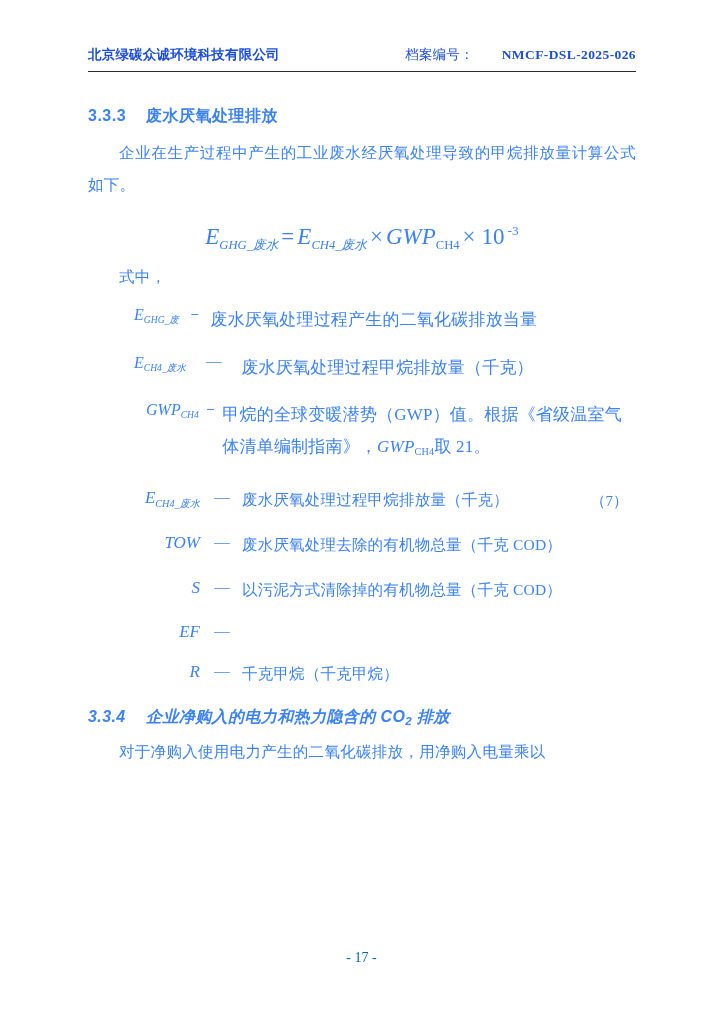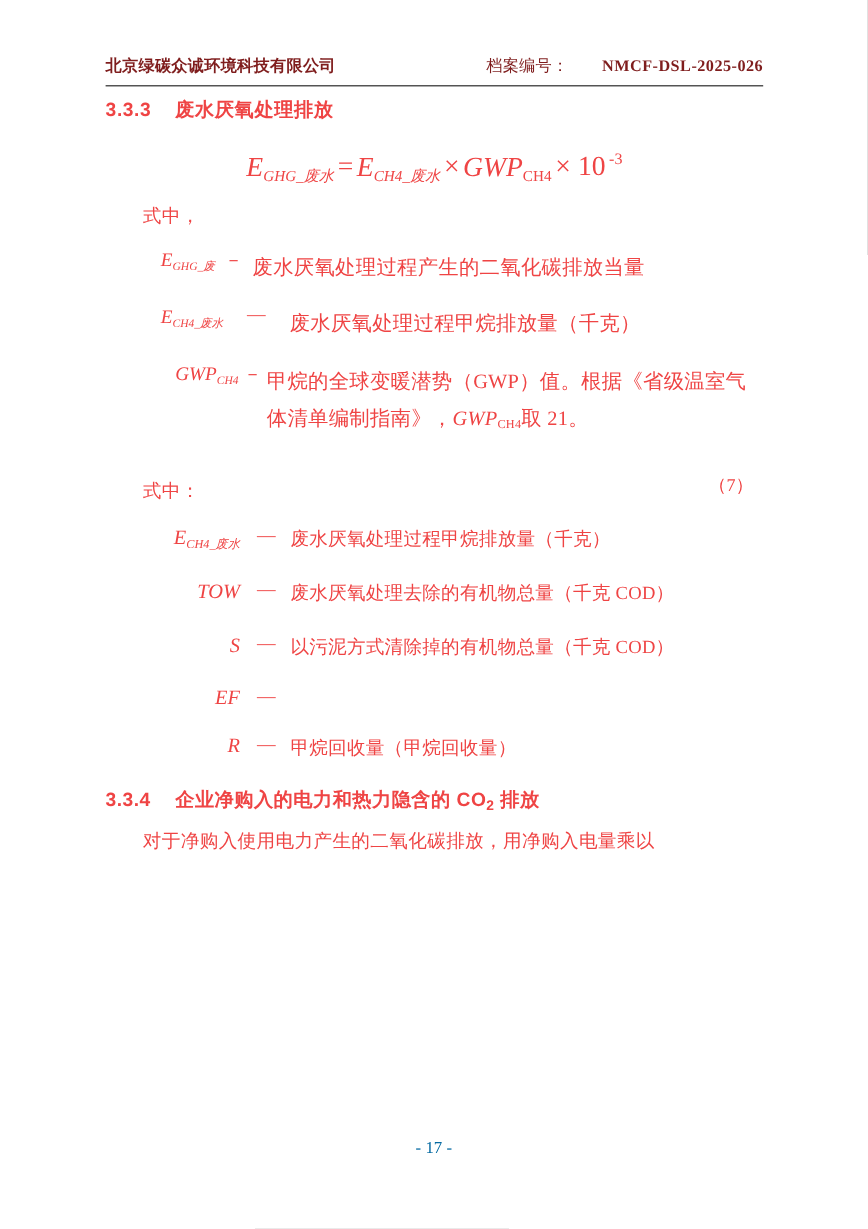--- a/index.html
+++ b/index.html
@@ -22,21 +22,21 @@
   
   .header {
     position: absolute;
     left: 88px;
     top: 46px;
     width: 548px;
     display: flex;
     justify-content: space-between;
     align-items: baseline;
     font-size: 13.5px;
-    color: #7f1d1d;
+    color: #1d4ed8;
     letter-spacing: 0.2px;
   }
   .header-left {
     font-family: "Liberation Serif", serif;
     font-weight: 600;
   }
   .header-right {
     display: flex;
     align-items: baseline;
     gap: 28px;
@@ -51,23 +51,23 @@
     left: 88px;
     top: 71px;
     width: 548px;
     height: 1px;
     background: #2b2b2b;
   }
   
   .content {
     position: absolute;
     left: 88px;
-    top: 76px;
+    top: 100px;
     width: 548px;
-    color: #ef4444;
+    color: #3b82f6;
   }
   .h3 {
     font-size: 16px;
     font-weight: bold;
     margin: 6px 0 10px 0;
     letter-spacing: 0.5px;
     font-family: "Liberation Sans", sans-serif;
   }
   .h3 .num {
     display: inline-block;
@@ -194,20 +194,21 @@
     font-size: 15.5px;
     letter-spacing: 0.2px;
     line-height: 1.6;
   }
   .h3b {
     font-size: 16px;
     font-weight: bold;
     margin: 4px 0 8px 0;
     font-family: "Liberation Sans", sans-serif;
     letter-spacing: 0.4px;
+    font-style: italic;
   }
   .h3b .num { display: inline-block; min-width: 58px; }
   .h3b sub { font-size: 0.72em; vertical-align: -0.25em; }
   
   .footer {
     position: absolute;
     left: 0;
     top: 950px;
     width: 100%;
     text-align: center;
@@ -229,20 +230,21 @@
     </div>
   </div>
   <div class="header-rule"></div>
 
   <div class="content">
 
     <div class="h3">
       <span class="num">3.3.3</span><span>废水厌氧处理排放</span>
     </div>
 
+    <p class="para">企业在生产过程中产生的工业废水经厌氧处理导致的甲烷排放量计算公式如下。</p>
 
     <div class="formula-main">
       <span>E</span><sub>GHG_废水</sub><span class="op">=</span><span>E</span><sub><span class="up">CH</span><span class="up">4</span><span>_废水</span></sub><span class="op">×</span><span>GWP</span><sub class="up"><span>CH</span><span>4</span></sub><span class="op">×</span><span class="op">10</span><sup>-3</sup>
     </div>
 
     <div class="shizhong">式中，</div>
 
     <div class="var-block" style="padding-left:46px">
       <div class="var-sym">
         <span>E</span><sub>GHG_废</sub>
@@ -264,21 +266,20 @@
         <span>GWP</span><sub><span class="chem">CH</span><span class="chem">4</span></sub>
       </div>
       <div class="var-dash" style="padding:0 4px">－</div>
       <div class="var-text"><span>甲烷的全球变暖潜势（GWP）值。根据《省级温室气体清单编制指南》，</span><span class="it"><span>GWP</span><sub>CH4</sub></span><span>取 21。</span></div>
     </div>
 
     <div class="formula-num-row">
       <span class="eq-number">（7）</span>
     </div>
 
-    <div class="shizhong" style="margin-top:34px">式中：</div>
 
     <div class="vlist">
 
       <div class="vrow">
         <div class="sym">
           <span>E</span><sub><span class="chem">CH</span><span class="chem">4</span><span>_废水</span></sub>
         </div>
         <div class="dash">—</div>
         <div class="txt">废水厌氧处理过程甲烷排放量（千克）</div>
       </div>
@@ -296,21 +297,21 @@
       </div>
 
       <div class="vrow">
         <div class="sym">EF</div>
         <div class="dash">—</div>
       </div>
 
       <div class="vrow">
         <div class="sym">R</div>
         <div class="dash">—</div>
-        <div class="txt">甲烷回收量（甲烷回收量）</div>
+        <div class="txt">千克甲烷（千克甲烷）</div>
       </div>
 
     </div>
 
     <div class="h3b">
       <span class="num">3.3.4</span><span>企业净购入的电力和热力隐含的 CO</span><sub>2</sub><span> 排放</span>
     </div>
 
     <p class="para">对于净购入使用电力产生的二氧化碳排放，用净购入电量乘以</p>
 

